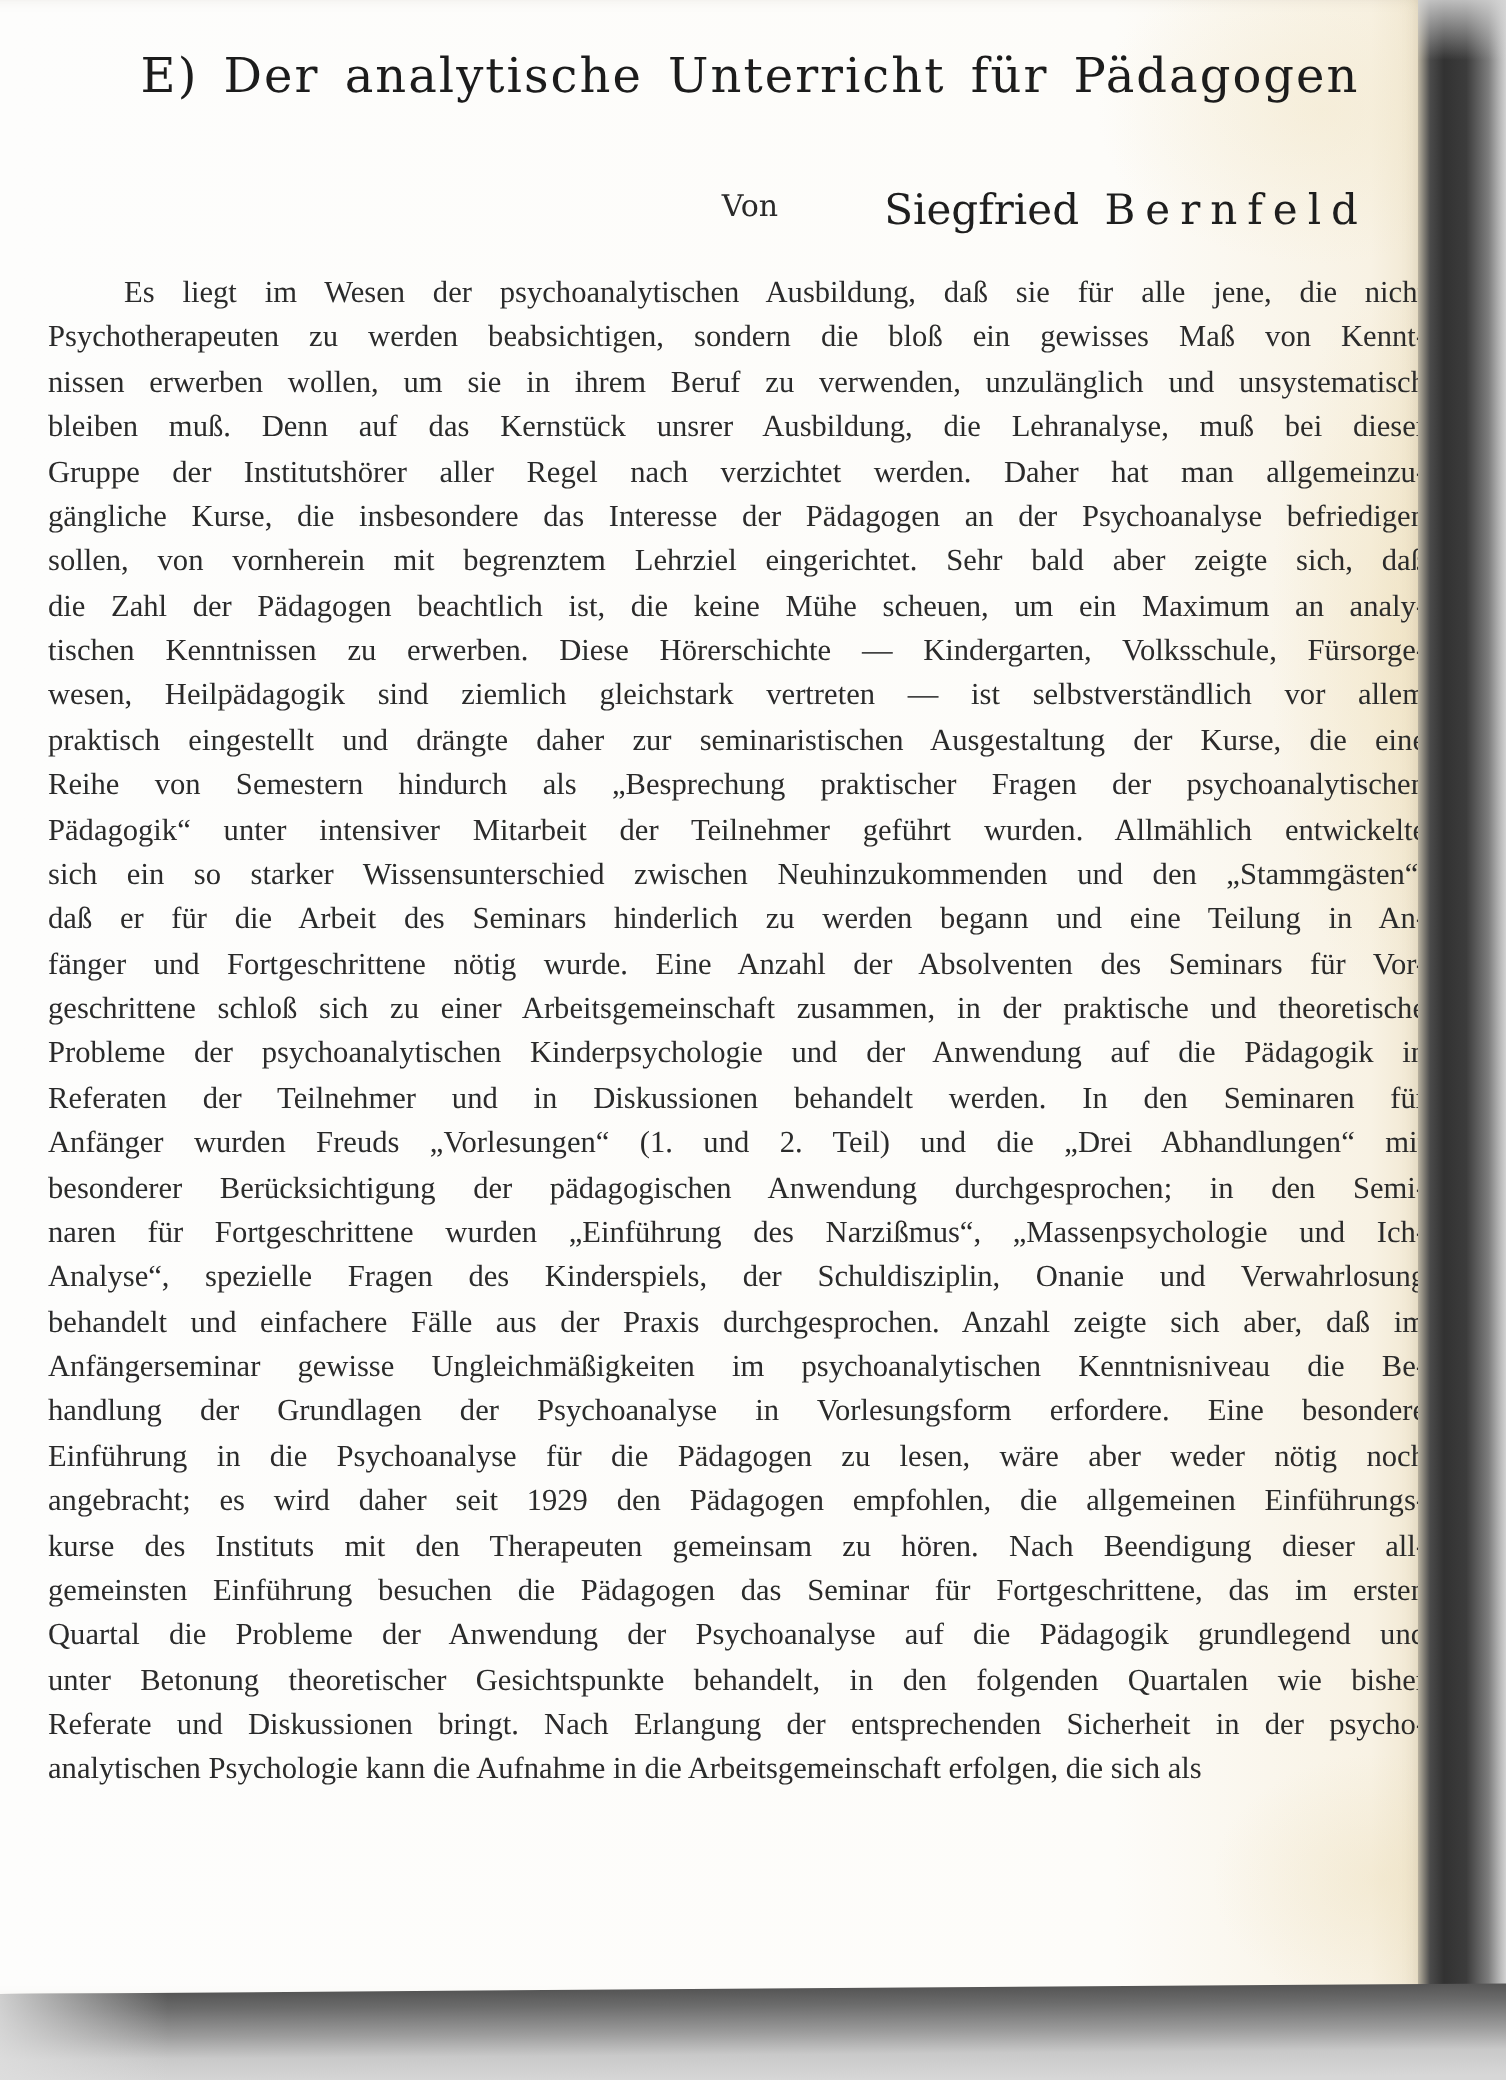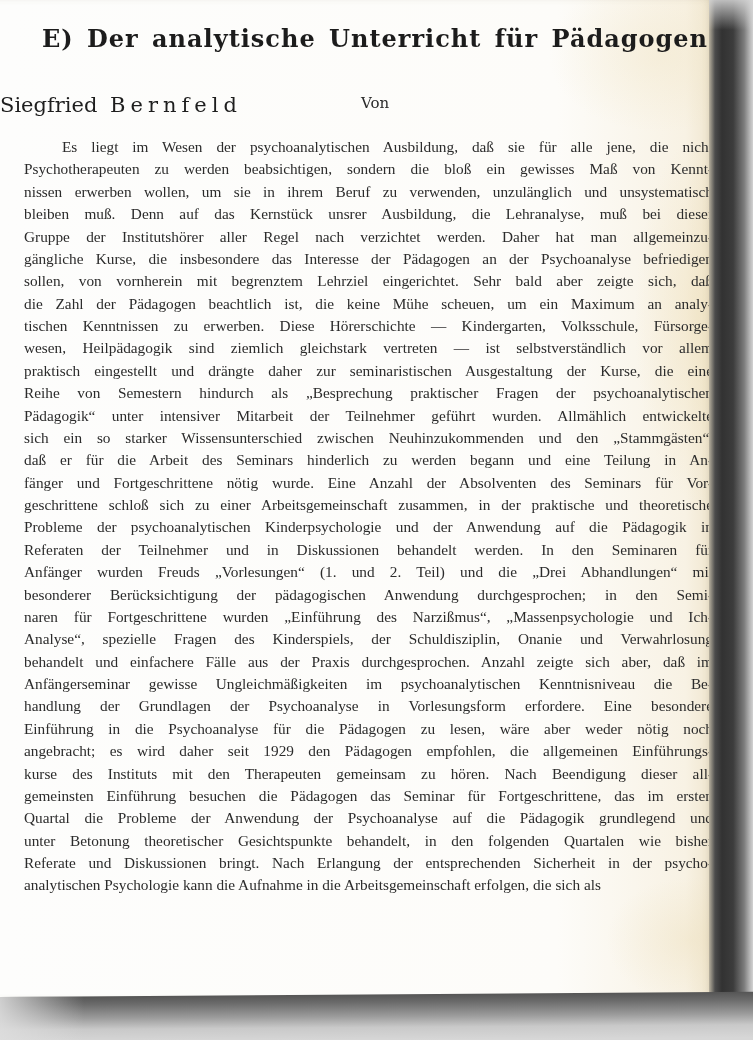--- a/index.html
+++ b/index.html
@@ -57,42 +57,42 @@
     background: linear-gradient(90deg, rgba(222,222,222,.95) 0, rgba(222,222,222,0) 90px);
   }
 
   .title {
     position: absolute;
     left: 0; top: 24px;
     width: 750px;
     text-align: center;
     font-family: "DejaVu Serif", serif;
     font-size: 24px;
-    font-weight: bold;
+    font-weight: normal;
     letter-spacing: 1px;
     word-spacing: 4px;
     color: #1c1c1c;
   }
 
   .byline {
     position: absolute;
     left: 0; top: 74px;
     width: 750px;
     text-align: center;
     font-family: "DejaVu Serif", serif;
     font-size: 15px;
     color: #2a2a2a;
     margin-top: 20px;
   }
 
   .author {
     position: absolute;
     left: 0; top: 93px;
     width: 684px;
-    text-align: left;
+    text-align: right;
     font-family: "DejaVu Serif", serif;
     font-size: 21px;
     color: #1e1e1e;
   }
   .author .last { letter-spacing: 5px; margin-left: 6px; }
 
   .bodytext {
     position: absolute;
     left: 24px; top: 136px;
     width: 689px;

